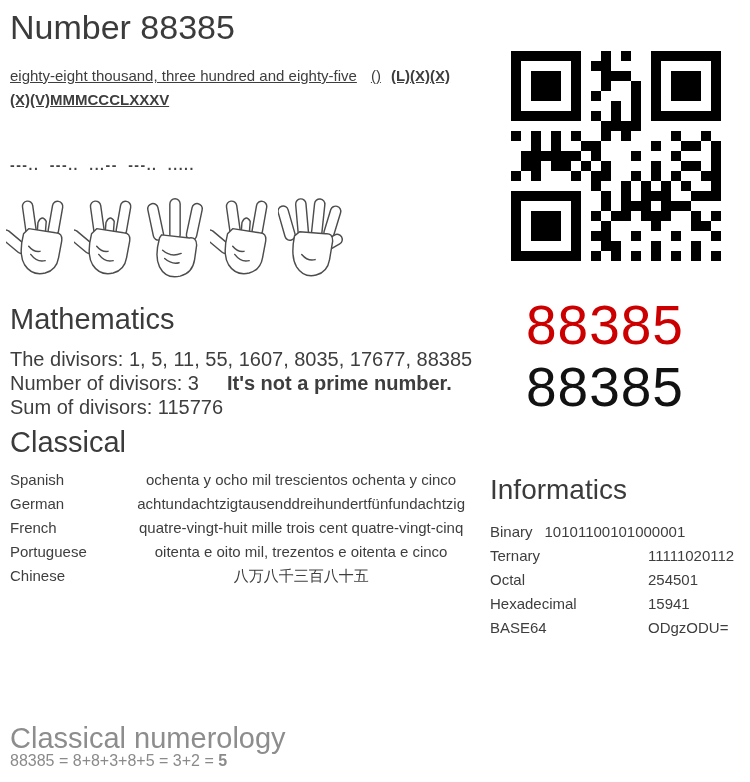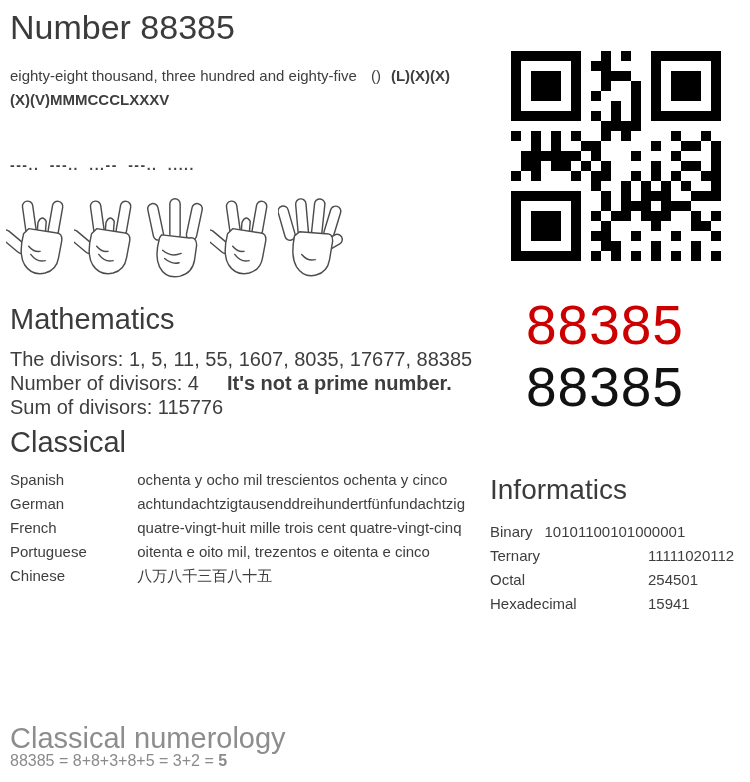--- a/index.html
+++ b/index.html
@@ -1,21 +1,21 @@
 <!DOCTYPE html>
 <html><head>
 <meta charset="utf-8">
 <style>
   * { margin:0; padding:0; box-sizing:border-box; }
   html,body { background:#fff; }
   body { width:750px; height:782px; font-family:"Liberation Sans","DejaVu Sans",sans-serif; color:#3e3e3e; }
   .page { position:relative; width:750px; height:782px; background:#fff; overflow:hidden; }
 
   h1 { position:absolute; left:10px; top:8px; font-size:34px; font-weight:400; color:#3b3b3b; }
-  .words { position:absolute; left:10px; top:64px; width:452px; font-size:15px; line-height:24px; color:#3e3e3e; }
+  .words { position:absolute; left:10px; top:64px; width:452px; font-size:15px; line-height:24px; color:#3e3e3e;text-decoration:underline; }
   .words .parens { margin:0 10px 0 14px; }
   .words .roman { font-weight:700; word-break:break-all; }
   .morse { position:absolute; left:10px; top:157px; font-size:14px; font-weight:700; letter-spacing:1.5px; word-spacing:5px; color:#434343; }
 
   .hands { position:absolute; left:6px; top:196px; display:flex; gap:2px; align-items:flex-end; }
   .hand svg { display:block; }
 
   .qr { position:absolute; left:511px; top:51px; width:210px; height:210px; }
 
   .math-h { position:absolute; left:10px; top:303px; font-size:29px; font-weight:400; color:#3b3b3b; }
@@ -23,21 +23,21 @@
   .math-lines .prime { font-weight:700; margin-left:28px; }
 
   .bignum { position:absolute; left:480px; width:250px; text-align:center; font-size:55px; font-weight:400; letter-spacing:1px; }
   .bignum.red { top:293px; }
   .bignum.black { top:355px; }
 
   .lang-h { position:absolute; left:10px; top:426px; font-size:29px; font-weight:400; color:#3b3b3b; }
   .langs { position:absolute; left:10px; top:468px; width:455px; border-collapse:collapse; }
   .langs td { vertical-align:middle; font-size:15px; line-height:24px; padding:0; }
   .langs td.ll { width:160px; color:#3e3e3e; }
-  .langs td.lv { width:295px; overflow-wrap:break-word; word-wrap:break-word; }
+  .langs td.lv { width:295px; overflow-wrap:break-word; word-wrap:break-word;text-align:center; }
 
   .info-h { position:absolute; left:490px; top:474px; font-size:28px; font-weight:400; color:#3b3b3b; }
   .info { position:absolute; left:490px; top:520px; width:258px; font-size:15px; }
   .irow { position:relative; height:24px; line-height:24px; }
   .irow .iv { position:absolute; left:158px; top:0; }
   .irow.inline .iv { position:static; margin-left:12px; }
 
   .num-h { position:absolute; left:10px; top:706px; font-size:29px; font-weight:400; color:#8d8d8d;margin-top:16px; }
   .formula { position:absolute; left:10px; top:752px; font-size:16px; color:#8a8a8a; }
   .formula strong { font-weight:700; color:#8a8a8a; }
@@ -297,21 +297,21 @@
         <rect x="12" y="20" width="1" height="1"></rect>
         <rect x="14" y="20" width="1" height="1"></rect>
         <rect x="16" y="20" width="1" height="1"></rect>
         <rect x="18" y="20" width="1" height="1"></rect>
         <rect x="20" y="20" width="1" height="1"></rect>
       </svg></div>
 
   <h2 class="math-h">Mathematics</h2>
   <div class="math-lines">
     <div>The divisors: 1, 5, 11, 55, 1607, 8035, 17677, 88385</div>
-    <div><span>Number of divisors: 4</span><span class="prime">It's not a prime number.</span></div>
+    <div><span>Number of divisors: 3</span><span class="prime">It's not a prime number.</span></div>
     <div>Sum of divisors: 115776</div>
   </div>
 
   <div class="bignum red" style="color: rgb(204, 0, 0);">88385</div>
   <div class="bignum black" style="color: rgb(18, 18, 18);">88385</div>
 
   <h2 class="lang-h">Classical</h2>
   <table class="langs">
     <tbody>
         <tr>
@@ -343,20 +343,23 @@
       <span class="il">Binary</span><span class="iv">10101100101000001</span>
     </div>
     <div class="irow">
       <span class="il">Ternary</span><span class="iv">11111020112</span>
     </div>
     <div class="irow">
       <span class="il">Octal</span><span class="iv">254501</span>
     </div>
     <div class="irow">
       <span class="il">Hexadecimal</span><span class="iv">15941</span>
+    </div>
+    <div class="irow">
+      <span class="il">BASE64</span><span class="iv">ODgzODU=</span>
     </div>
   </div>
 
   <h2 class="num-h">Classical numerology</h2>
   <div class="formula"><span>88385 = 8+8+3+8+5 = 3+2 = </span><strong>5</strong></div>
 
   <svg width="0" height="0" style="position:absolute" aria-hidden="true">
     <defs>
       <symbol id="hand-8" viewBox="0 0 64 84">
         <g class="handsym">

